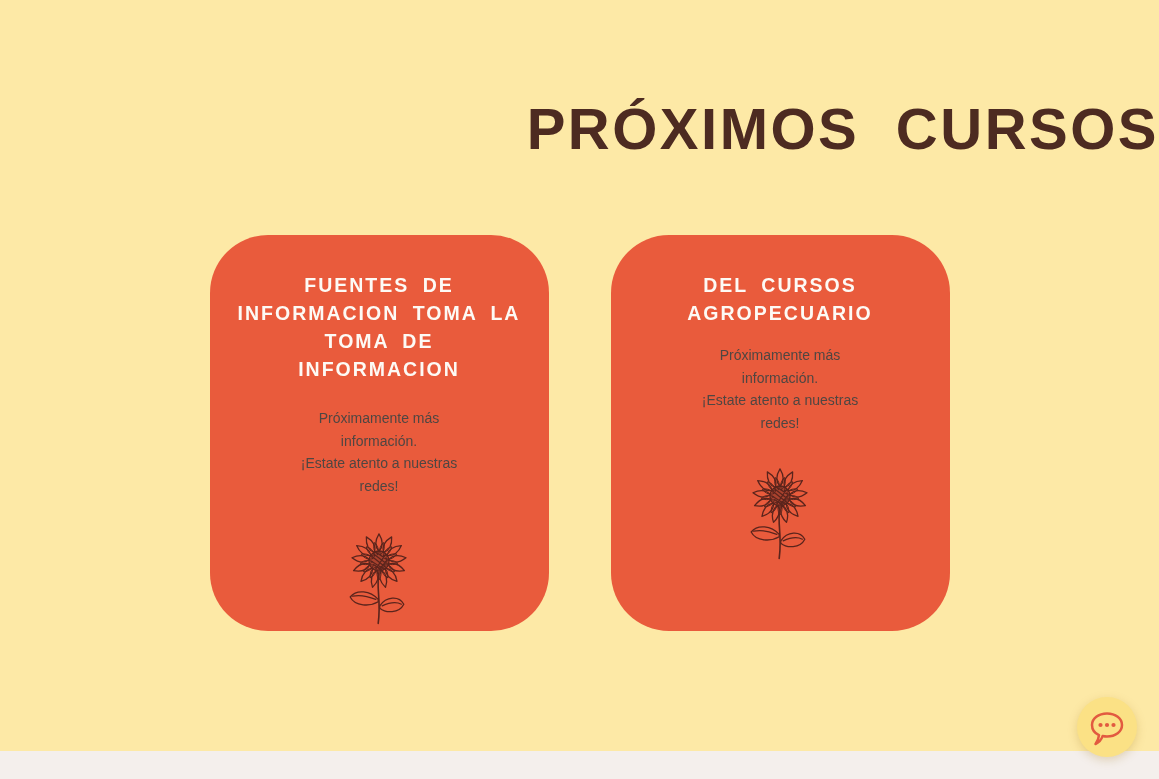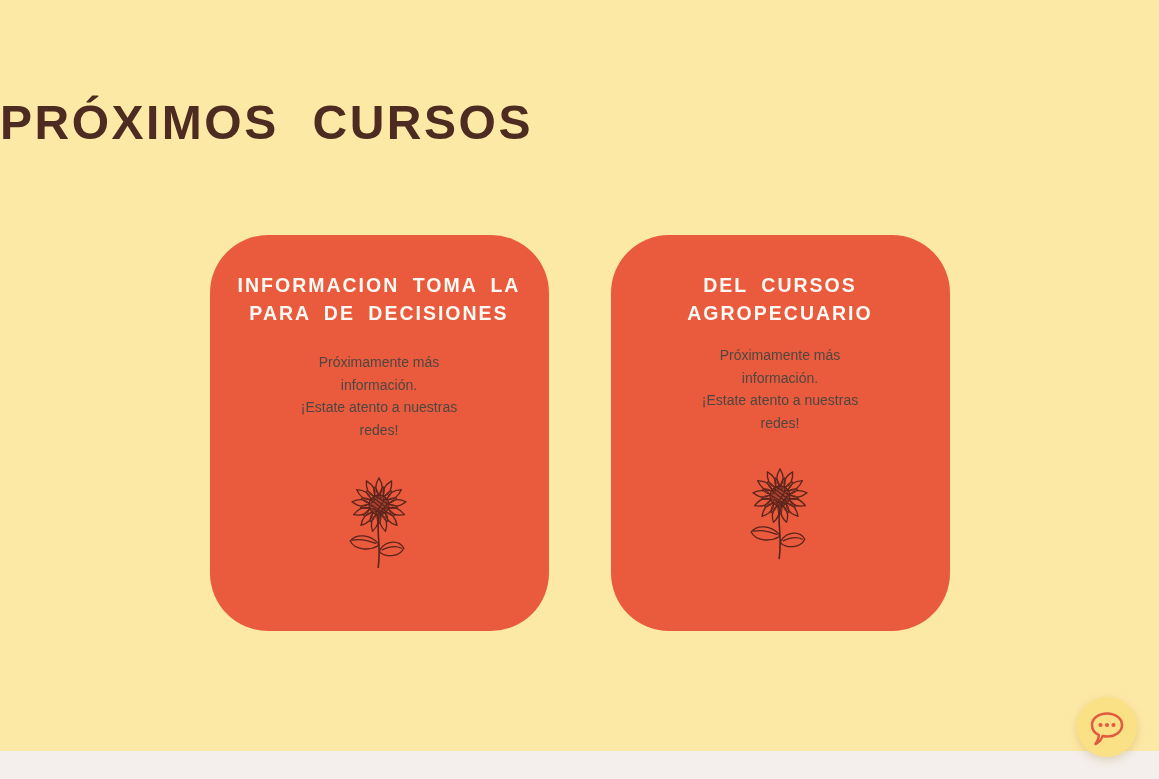--- a/index.html
+++ b/index.html
@@ -15,22 +15,22 @@
   }
   *{box-sizing:border-box;}
   html,body{margin:0;padding:0;}
   body{
     width:1159px;height:779px;position:relative;overflow:hidden;
     background:var(--page-bg);
     font-family:"Liberation Sans", sans-serif;
   }
   .page-title{
     position:absolute;top:94px;left:0;width:100%;
-    margin:0;text-align:left;
-    font-size:48px;font-weight:bold;line-height:1.2;
+    margin:0;text-align:right;
+    font-size:58px;font-weight:bold;line-height:1.2;
     letter-spacing:2.5px;word-spacing:18px;
     color:var(--title);
   }
   .cards{
     position:absolute;top:235px;left:0;width:100%;
     display:flex;justify-content:center;gap:62px;
   }
   .card{
     width:339px;height:396px;
     background:var(--card-bg);
@@ -115,22 +115,23 @@
     </g>
   </defs>
 </svg>
 
 <h1 class="page-title">PRÓXIMOS CURSOS</h1>
 
 <div class="cards">
 
   <div class="card">
     <h2 class="card-title">
+      <span class="line">FUENTES DE</span>
       <span class="line">INFORMACION TOMA LA</span>
-      <span class="line">PARA DE DECISIONES</span>
+      <span class="line">TOMA DE INFORMACION</span>
     </h2>
     <div class="card-body">
       <span class="line">Próximamente más</span>
       <span class="line">información.</span>
       <span class="line">¡Estate atento a nuestras</span>
       <span class="line">redes!</span>
     </div>
     <svg class="sunflower" viewBox="0 0 100 130">
       <use href="#sunflower-def"></use>
     </svg>

